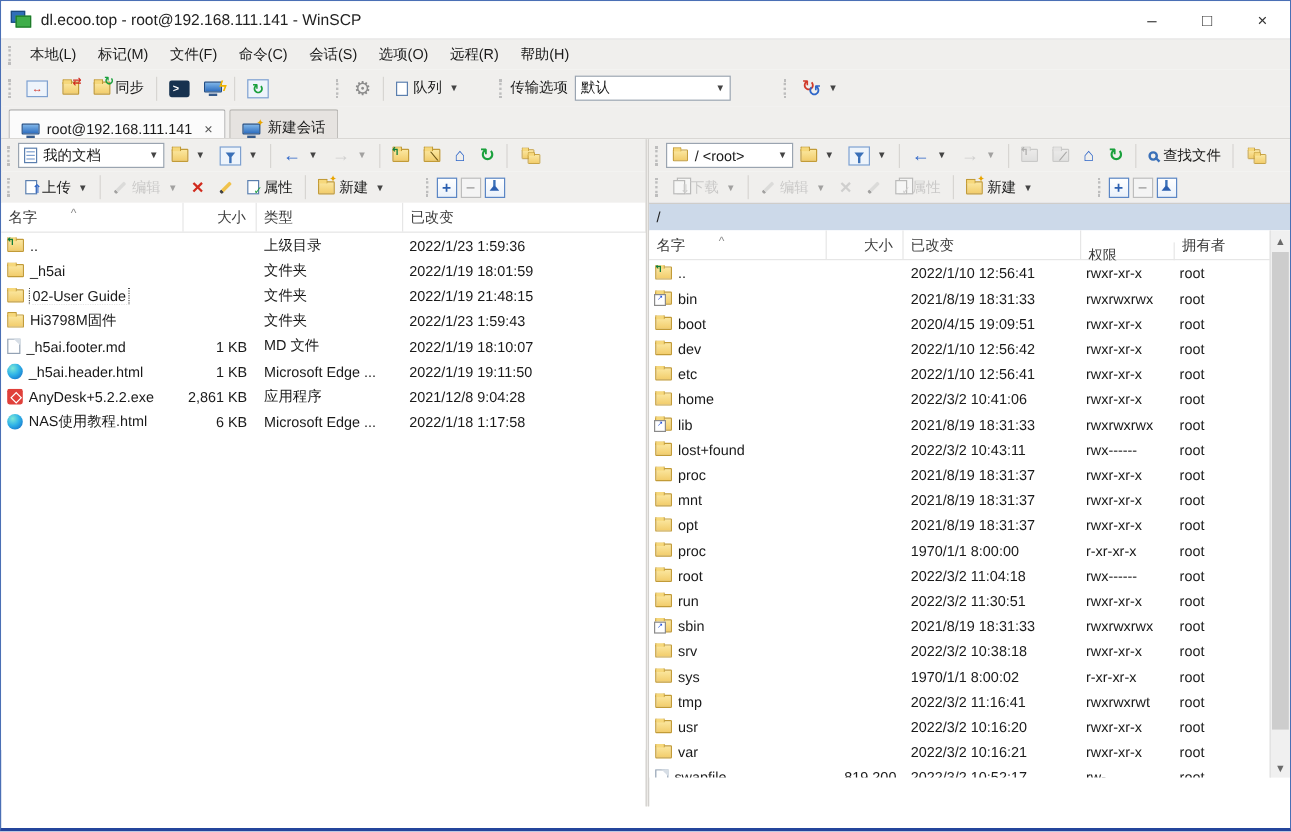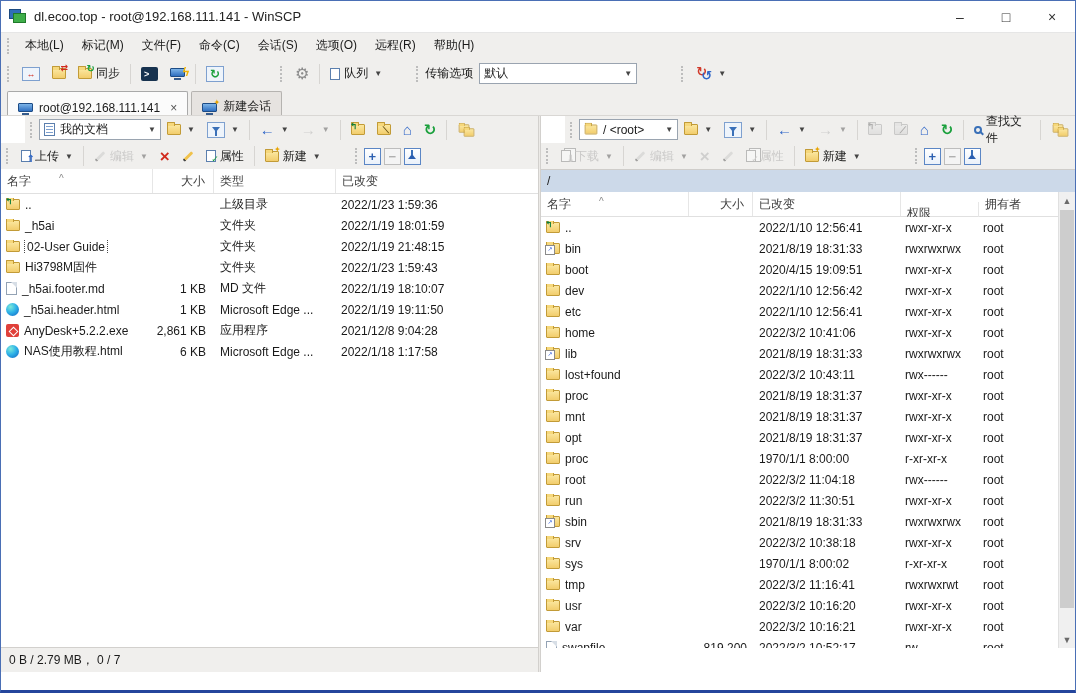--- a/index.html
+++ b/index.html
@@ -66,21 +66,21 @@
   .stab.active { background:#fbfbfb; }
   .stab.inactive { background:#e6e3e0; border-color:#b5b3b0; }
   .tab-close { font-size:12px; color:#555; margin-left:4px; }
 
   
   .panels { display:flex; height:557px; border-top:1px solid #d9d7d4; }
   .panel { display:flex; flex-direction:column; }
   .panel.left { width:538px; }
   .splitter { width:3px; background:#eceae7; border-left:1px solid #d2d0cd; border-right:1px solid #d2d0cd; }
   .panel.right { width:535px; position:relative; }
-  .ptool1 { height:27px; background:#f0efed; display:flex; align-items:center; padding-left:3px;margin-left:24px; }
+  .ptool1 { height:27px; background:#f0efed; display:flex; align-items:center; padding-left:3px; }
   .ptool2 { height:26px; background:#f0efed; display:flex; align-items:center; padding-left:3px; }
   .combo { height:21px; background:#fff; border:1px solid #9aa4b0; display:flex; align-items:center; gap:5px; padding:0 4px; }
   .combo .cdn { margin-left:auto; font-size:8px; color:#444; padding-left:6px; }
   .docic { width:11px; height:13px; background:#fff; border:1px solid #5b7fae; position:relative; }
   .docic::after { content:''; position:absolute; left:1px; top:2px; width:7px; height:1px; background:#7ea0cf; box-shadow:0 3px 0 #7ea0cf, 0 6px 0 #7ea0cf; }
   .addr { height:23px; display:flex; align-items:center; padding-left:6px; border-top:1px solid #cfcdca; font-size:12px; }
   .addr.active { background:#b7cbe2; }
   .addr.inactive { background:#ccd9e9; }
   .cols { height:25px; background:#fff; display:flex; align-items:center; border-bottom:1px solid #e0e0e0; color:#3c3c3c; }
   .hcell { height:100%; display:flex; align-items:center; border-right:1px solid #e6e6e6; padding-left:6px; white-space:nowrap; overflow:hidden; }
@@ -189,21 +189,21 @@
       <span class="gearic">⚙</span>
     </span>
     <span class="tsep"></span>
     <span class="tbtn">
       <span class="pages"></span>
       <span>队列</span>
       <span class="caret-down">▼</span>
     </span>
     <span class="grip" style="margin-left:28px;"></span>
     <span style="margin-right:6px;">传输选项</span>
-    <span class="combo" style="width:158px;">
+    <span class="combo" style="width:130px;">
       <span>默认</span>
       <span class="cdn">▼</span>
     </span>
     <span class="grip" style="margin-left:44px;"></span>
     <span class="tbtn">
       <span class="syncmulti">
           <span class="s1">↻</span>
           <span class="s2">↺</span>
         </span>
       <span class="caret-down">▼</span>
@@ -405,23 +405,20 @@
           <div class="frow">
             <div class="fcell c-name">
               <span class="edgeic"></span>
               <span>NAS使用教程.html</span>
             </div>
             <div class="fcell c-size">6 KB</div>
             <div class="fcell c-type">Microsoft Edge ...</div>
             <div class="fcell c-changed">2022/1/18 1:17:58</div>
           </div>
         </div>
-      <div class="pstatus">
-        <span>0 B / 2.79 MB，  0 / 7</span>
-      </div>
     </div>
 
     <div class="splitter"></div>
 
     <div class="panel right">
       <div class="ptool1">
         <span class="grip"></span>
         <span class="combo" style="width:106px;">
           <span class="fold" style="transform:scale(.9);"></span>
           <span>/ &lt;root&gt;</span>

